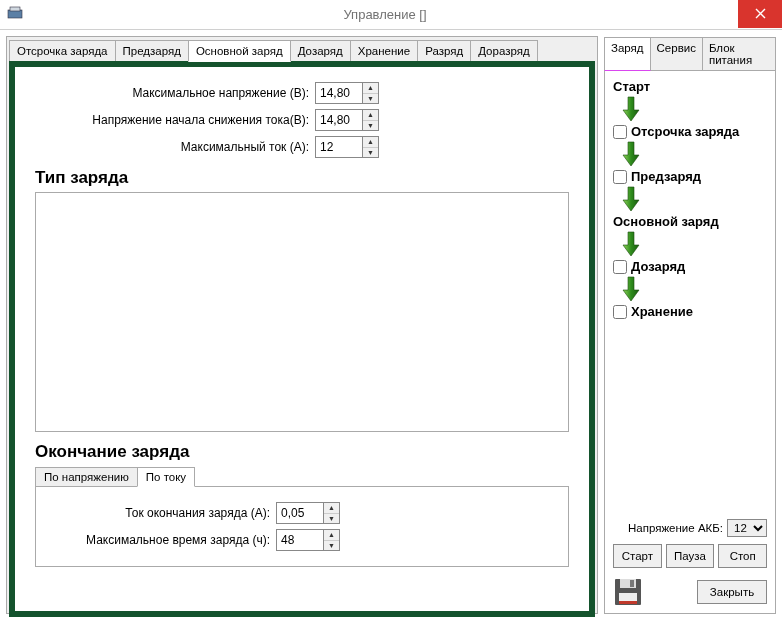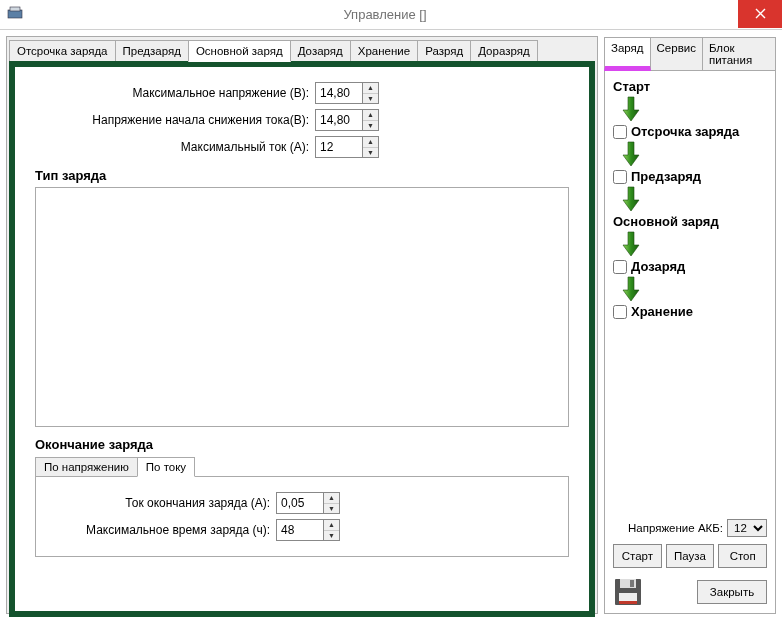--- a/index.html
+++ b/index.html
@@ -23,33 +23,33 @@
 .left-panel > .tab-content { height: 556px; }
 
 .field-row { display: flex; align-items: center; margin: 5px 0; }
 .field-label { text-align: right; width: 280px; padding-right: 6px; font-size: 12px; }
 .spinner { display: flex; align-items: stretch; border: 1px solid #888; height: 22px; background: #c4b5fd; }
 .spinner input { border: none; width: 46px; padding: 0 4px; font-size: 12px; outline: none; }
 .spinner .arrows { width: 16px; display: flex; flex-direction: column; border-left: 1px solid #888; }
 .spinner .arrow { flex: 1; display: flex; align-items: center; justify-content: center; font-size: 7px; color: #333; background: #f0f0f0; cursor: pointer; line-height: 1; }
 .spinner .arrow:first-child { border-bottom: 1px solid #ccc; }
 
-.section-heading { font-weight: bold; font-size: 13px; margin: 10px 0 4px 0; }
+.section-heading { font-weight: bold; font-size: 17px; margin: 10px 0 4px 0; }
 
 .inner-tabs { display: flex; margin-top: 2px; }
 .inner-tab { padding: 3px 8px; border: 1px solid #aaa; font-size: 11.5px; background: #efefef; cursor: pointer; position: relative; top: 1px; }
 .inner-tab.active { background: #fff; border-bottom: 1px solid #fff; z-index: 2; }
 .inner-tab + .inner-tab { margin-left: -1px; }
 .inner-content { border: 1px solid #aaa; background: #fff; height: 240px; }
 
 .end-content { border: 1px solid #aaa; background: #fff; padding: 10px; }
 
 .right-tabs { display: flex; }
 .right-tab { padding: 4px 6px; border: 1px solid #aaa; background: #efefef; font-size: 11.5px; cursor: pointer; position: relative; top: 1px; }
-.right-tab.active { background: #fff; border-bottom: 5px solid #d946ef; z-index: 2; }
+.right-tab.active { background: #fff; border-bottom: 1px solid #d946ef; z-index: 2; }
 .right-tab + .right-tab { margin-left: -1px; }
 .right-content { border: 1px solid #aaa; background: #fff; flex: 1; padding: 6px 8px; display: flex; flex-direction: column; }
 
 .flow { }
 .flow-label { font-weight: bold; font-size: 13px; margin: 2px 0; display: flex; align-items: center; }
 .flow-arrow { margin: 2px 0 2px 8px; }
 .flow-check { display: flex; align-items: center; margin: 2px 0; font-weight: bold; font-size: 13px; }
 .flow-check input { margin-right: 4px; width: 14px; height: 14px; }
 
 .akb-row { display: flex; align-items: center; justify-content: flex-end; margin: 4px 0; font-size: 11.5px; gap: 4px; }

